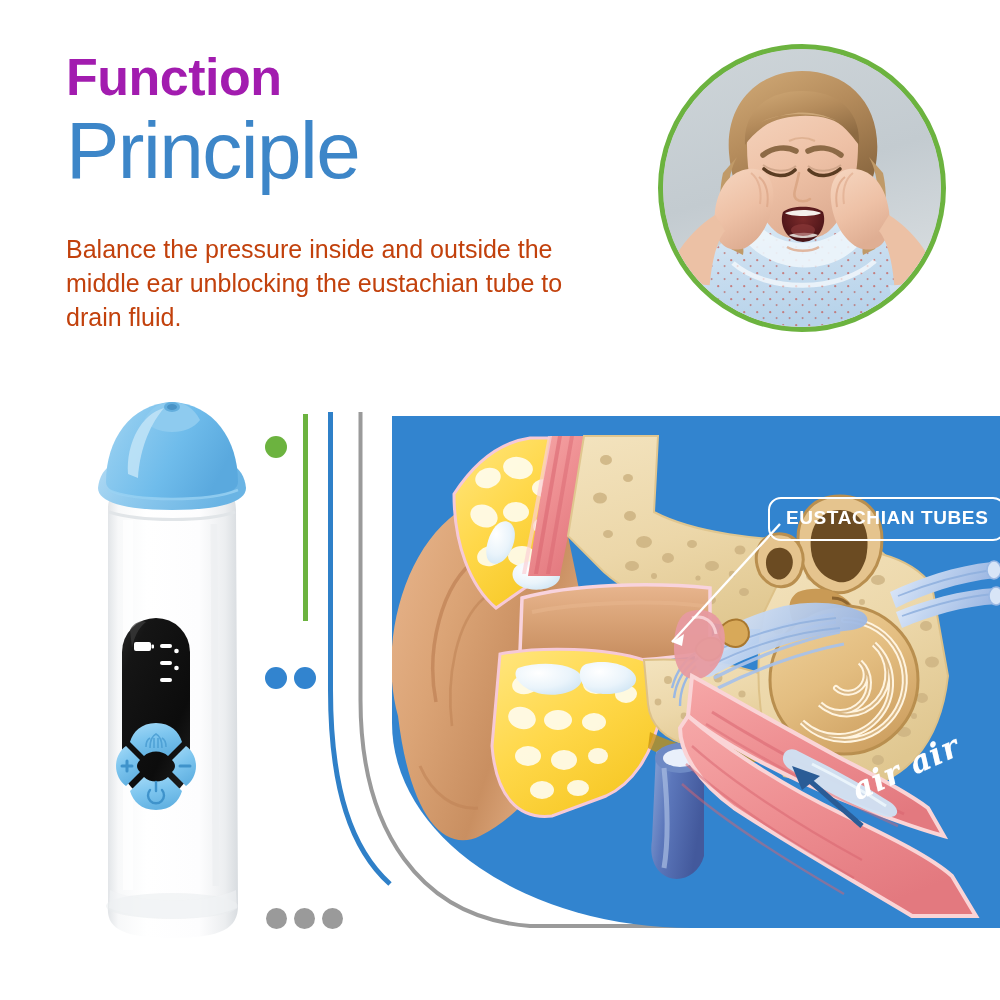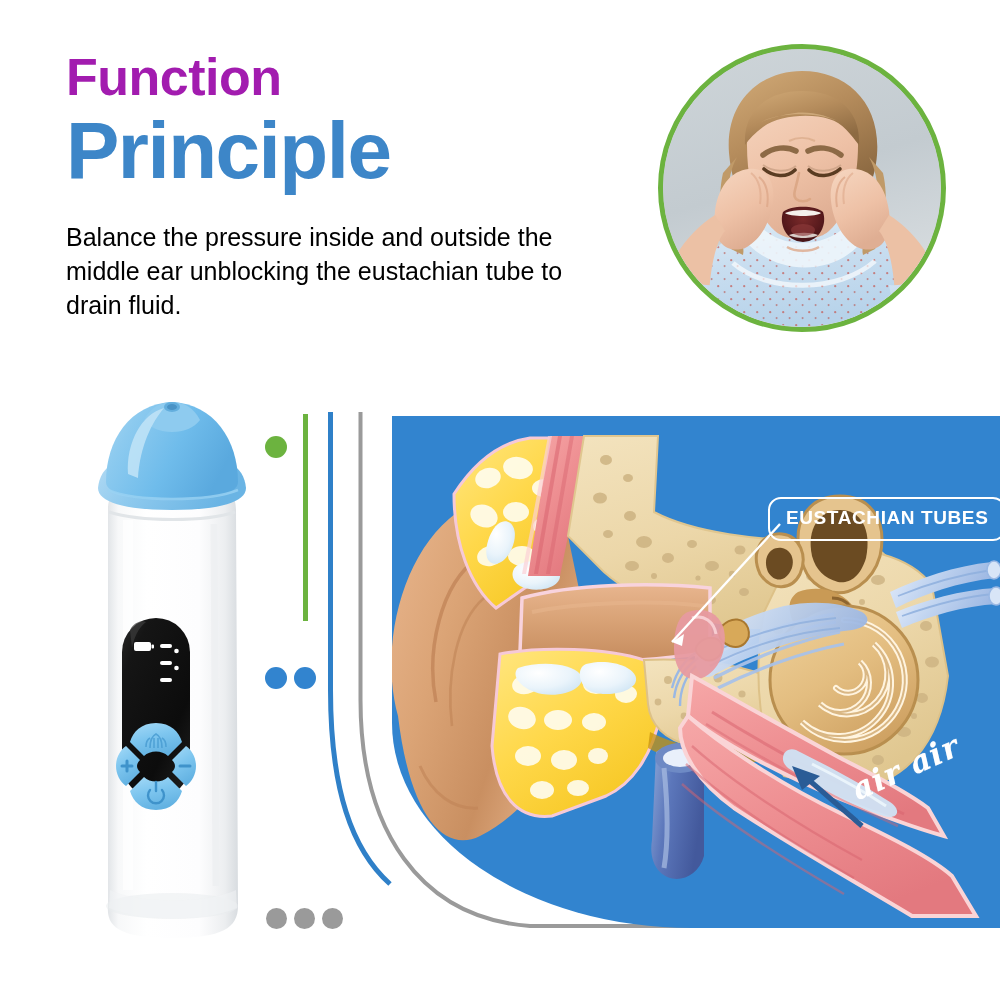--- a/index.html
+++ b/index.html
@@ -13,26 +13,26 @@
   }
   #stage{position:absolute;left:0;top:0;width:1000px;height:1000px;overflow:hidden;}
 
   
   .headline{position:absolute;left:66px;top:48px;width:560px;}
   .hl-1{
     font-size:52px;line-height:58px;font-weight:700;color:#a21caf;
     letter-spacing:-0.5px;
   }
   .hl-2{
-    font-size:80px;line-height:86px;font-weight:700;color:#3d86c8;
+    font-size:80px;line-height:86px;font-weight:400;color:#3d86c8;
     letter-spacing:-1.5px;margin-top:2px;
   }
   .subtext{
-    position:absolute;left:66px;top:220px;width:545px;
-    font-size:25px;line-height:34px;color:#000000;font-weight:400;
+    position:absolute;left:66px;top:232px;width:545px;
+    font-size:25px;line-height:34px;color:#c2410c;font-weight:400;
   }
 
   
   .photo-circle{
     position:absolute;left:658px;top:44px;width:288px;height:288px;
     border-radius:50%;
     border:5px solid #6cb33f;
     overflow:hidden;
     box-sizing:border-box;
     background:#cdd4d8;

